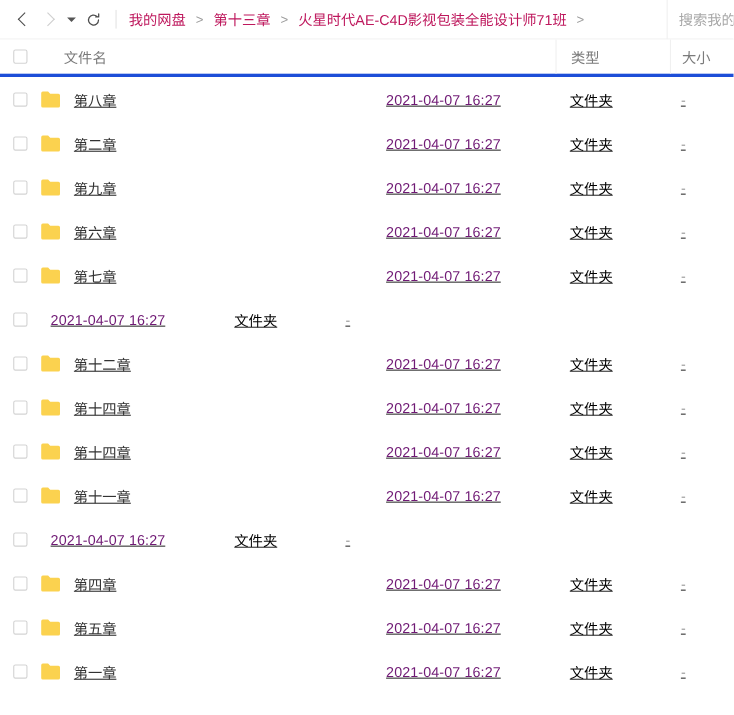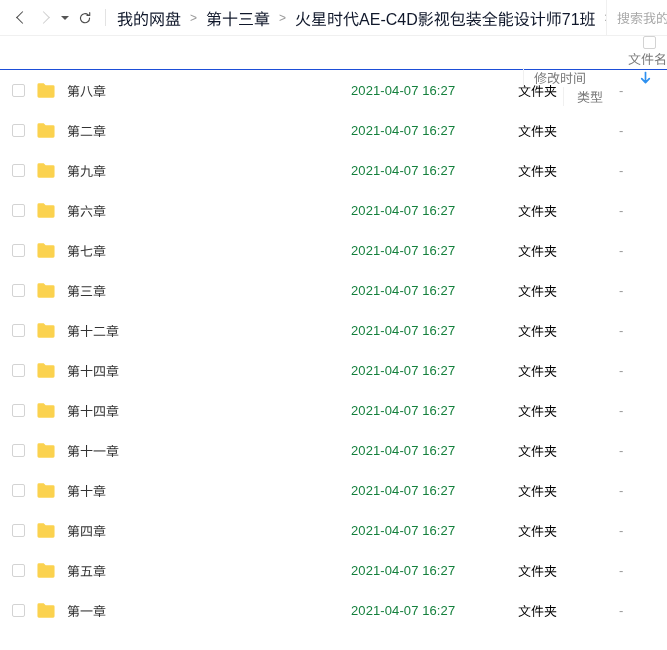--- a/index.html
+++ b/index.html
@@ -77,22 +77,22 @@
   #breadcrumb {
     display: flex;
     align-items: center;
     height: 100%;
     flex: 1 1 auto;
     min-width: 0;
     overflow: hidden;
     white-space: nowrap;
   }
   .crumb {
-    font-size: 16px;
-    color: #0f172a;
+    font-size: 13px;
+    color: #be185d;
     cursor: pointer;
     padding: 0 1px;
   }
   .crumb-sep {
     color: #9a9a9a;
     font-size: 12px;
     margin: 0 8px;
     user-select: none;
   }
 
@@ -122,25 +122,24 @@
     font-size: 13px;
     color: #a8a8a8;
     white-space: nowrap;
   }
 
   
   #list-header {
     position: relative;
     height: 34px;
     display: flex;
-    align-items: flex-end;
-    border-bottom: 1px solid #1d4ed8;
+    align-items: flex-start;
+    border-bottom: 3px solid #1d4ed8;
     box-sizing: border-box;
     background: #ffffff;
-    flex-direction: column;
   }
   .hdr-cell {
     font-size: 13px;
     color: #7b7b7b;
     display: flex;
     align-items: center;
     height: 100%;
     box-sizing: border-box;
   }
   .col-check  { width: 36px; justify-content: flex-start; padding-left: 12px; }
@@ -162,39 +161,39 @@
     height: 13px;
     border: 1px solid #d3d3d3;
     border-radius: 2px;
     background: #ffffff;
     box-sizing: border-box;
     cursor: pointer;
     display: block;
   }
 
   
-  #file-list { background: #ffffff; }
+  #file-list { background: #ffffff; text-decoration: underline; }
   .row {
     height: 40px;
     display: flex;
     align-items: center;
     cursor: default;
   }
   .cell {
     font-size: 13px;
     color: #4d4d4d;
     display: flex;
     align-items: center;
     height: 100%;
     box-sizing: border-box;
     white-space: nowrap;
     overflow: hidden;
   }
   .cell.col-time, .cell.col-type, .cell.col-size { border-left: none; }
-  .cell.col-time { color: #15803d; letter-spacing: .1px; }
+  .cell.col-time { color: #701a75; letter-spacing: .1px; }
   .cell.col-type { color: #000000; }
   .cell.col-size { color: #999999; }
   .cell.col-name {
     padding-left: 0;
     color: #333333;
   }
   .name-wrap {
     display: flex;
     align-items: center;
     min-width: 0;
@@ -255,28 +254,20 @@
   </div>
 </div>
 
 <div id="list-header">
   <div class="hdr-cell col-check">
     <span class="cbox"></span>
   </div>
   <div class="hdr-cell col-name">
     <span>文件名</span>
   </div>
-  <div class="hdr-cell col-time">
-    <span>修改时间</span>
-    <span class="sort-arrow">
-      <svg width="11" height="13" viewBox="0 0 11 13">
-        <path d="M5.5 0.8v9.4M1.7 7.2l3.8 3.9 3.8-3.9" fill="none" stroke="#2e90ef" stroke-width="1.7" stroke-linecap="round" stroke-linejoin="round"></path>
-      </svg>
-    </span>
-  </div>
   <div class="hdr-cell col-type">
     <span>类型</span>
   </div>
   <div class="hdr-cell col-size">
     <span>大小</span>
   </div>
 </div>
 
 <div id="file-list">
   <div class="row">
@@ -361,28 +352,20 @@
     </div>
     <div class="cell col-time">2021-04-07 16:27</div>
     <div class="cell col-type">文件夹</div>
     <div class="cell col-size">-</div>
   </div>
 
   <div class="row">
     <div class="cell col-check">
       <span class="cbox"></span>
     </div>
-    <div class="cell col-name">
-      <span class="name-wrap">
-        <svg class="folder-ico" viewBox="0 0 22 18">
-          <path d="M1.6 2.6A1.6 1.6 0 0 1 3.2 1h5.3l2.1 2.1h8.2a1.6 1.6 0 0 1 1.6 1.6v10.7A1.6 1.6 0 0 1 18.8 17H3.2a1.6 1.6 0 0 1-1.6-1.6V2.6z" fill="#fbd24f"></path>
-        </svg>
-        <span class="fname">第三章</span>
-      </span>
-    </div>
     <div class="cell col-time">2021-04-07 16:27</div>
     <div class="cell col-type">文件夹</div>
     <div class="cell col-size">-</div>
   </div>
 
   <div class="row">
     <div class="cell col-check">
       <span class="cbox"></span>
     </div>
     <div class="cell col-name">
@@ -446,28 +429,20 @@
     </div>
     <div class="cell col-time">2021-04-07 16:27</div>
     <div class="cell col-type">文件夹</div>
     <div class="cell col-size">-</div>
   </div>
 
   <div class="row">
     <div class="cell col-check">
       <span class="cbox"></span>
     </div>
-    <div class="cell col-name">
-      <span class="name-wrap">
-        <svg class="folder-ico" viewBox="0 0 22 18">
-          <path d="M1.6 2.6A1.6 1.6 0 0 1 3.2 1h5.3l2.1 2.1h8.2a1.6 1.6 0 0 1 1.6 1.6v10.7A1.6 1.6 0 0 1 18.8 17H3.2a1.6 1.6 0 0 1-1.6-1.6V2.6z" fill="#fbd24f"></path>
-        </svg>
-        <span class="fname">第十章</span>
-      </span>
-    </div>
     <div class="cell col-time">2021-04-07 16:27</div>
     <div class="cell col-type">文件夹</div>
     <div class="cell col-size">-</div>
   </div>
 
   <div class="row">
     <div class="cell col-check">
       <span class="cbox"></span>
     </div>
     <div class="cell col-name">

